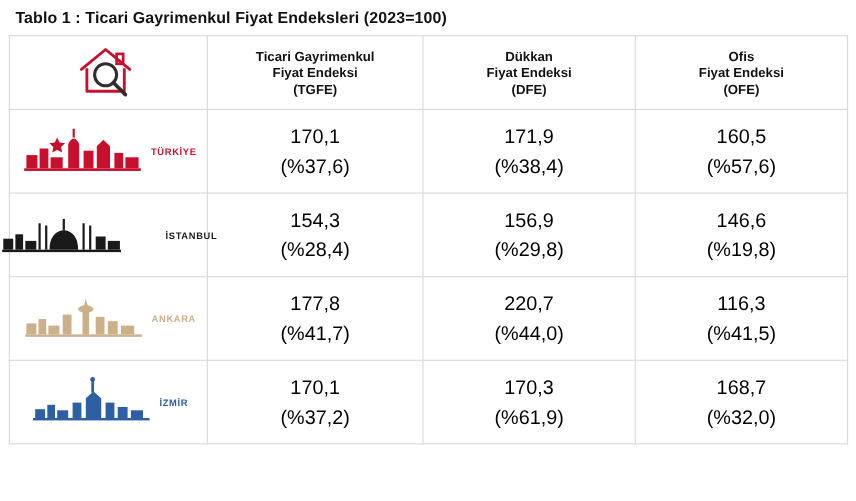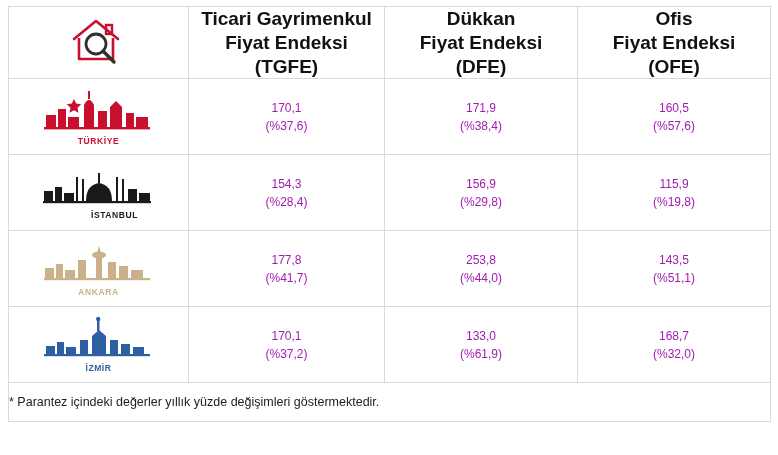--- a/index.html
+++ b/index.html
@@ -32,46 +32,46 @@
     border-collapse: collapse;
     width: 762px;
     table-layout: fixed;
   }
   table.idx td, table.idx th {
     border: 1px solid #d9d9d9;
     vertical-align: middle;
     padding: 0;
   }
   th.hdr {
-    font-size: 19px;
+    font-size: 12px;
     font-weight: bold;
     color: #111111;
     text-align: center;
     height: 66px;
     line-height: 1.25;
     padding: 4px 6px;
   }
   td.logo-cell {
     width: 180px;
     text-align: center;
     padding: 6px 0 4px 0;
   }
   td.val {
     text-align: center;
-    font-size: 12px;
-    color: #a21caf;
+    font-size: 18px;
+    color: #000000;
     line-height: 1.5;
     padding: 10px 4px;
   }
   td.val .main { display: block; }
   td.val .pct { display: block; }
   .row-h { height: 76px; }
   .logo-wrap {
     display: flex;
-    flex-direction: column;
+    flex-direction: row;
     align-items: center;
     justify-content: center;
     gap: 1px;
   }
   .logo-label {
     font-size: 8.5px;
     font-weight: bold;
     letter-spacing: 0.6px;
   }
   .lab-tr { color: #c8102e; }
@@ -85,20 +85,21 @@
     padding: 0 10px;
     font-size: 12.5px;
     color: #222222;
   }
 </style>
 </head>
 <body>
 
 <div class="page">
 
+  <div class="table-title">Tablo 1 : Ticari Gayrimenkul Fiyat Endeksleri (2023=100)</div>
 
   <table class="idx">
     <colgroup>
       <col style="width:180px">
       <col style="width:196px">
       <col style="width:193px">
       <col style="width:193px">
     </colgroup>
     <thead>
       <tr>
@@ -195,21 +196,21 @@
         </td>
         <td class="val">
           <span class="main">154,3</span>
           <span class="pct">(%28,4)</span>
         </td>
         <td class="val">
           <span class="main">156,9</span>
           <span class="pct">(%29,8)</span>
         </td>
         <td class="val">
-          <span class="main">115,9</span>
+          <span class="main">146,6</span>
           <span class="pct">(%19,8)</span>
         </td>
       </tr>
 
       <tr class="row-h">
         <td class="logo-cell">
           <div class="logo-wrap">
             <span>
               <svg width="118" height="42" viewBox="0 0 118 42" aria-hidden="true">
                 <g fill="#cbb089">
@@ -227,26 +228,26 @@
               </svg>
             </span>
             <span class="logo-label lab-ank">ANKARA</span>
           </div>
         </td>
         <td class="val">
           <span class="main">177,8</span>
           <span class="pct">(%41,7)</span>
         </td>
         <td class="val">
-          <span class="main">253,8</span>
+          <span class="main">220,7</span>
           <span class="pct">(%44,0)</span>
         </td>
         <td class="val">
-          <span class="main">143,5</span>
-          <span class="pct">(%51,1)</span>
+          <span class="main">116,3</span>
+          <span class="pct">(%41,5)</span>
         </td>
       </tr>
 
       <tr class="row-h">
         <td class="logo-cell">
           <div class="logo-wrap">
             <span>
               <svg width="118" height="42" viewBox="0 0 118 42" aria-hidden="true">
                 <g fill="#2e5fa3">
                   <rect x="6" y="30" width="9" height="8"></rect>
@@ -264,28 +265,25 @@
               </svg>
             </span>
             <span class="logo-label lab-izm">İZMİR</span>
           </div>
         </td>
         <td class="val">
           <span class="main">170,1</span>
           <span class="pct">(%37,2)</span>
         </td>
         <td class="val">
-          <span class="main">133,0</span>
+          <span class="main">170,3</span>
           <span class="pct">(%61,9)</span>
         </td>
         <td class="val">
           <span class="main">168,7</span>
           <span class="pct">(%32,0)</span>
         </td>
       </tr>
 
-      <tr class="foot-row">
-        <td colspan="4">* Parantez içindeki değerler yıllık yüzde değişimleri göstermektedir.</td>
-      </tr>
 
     </tbody>
   </table>
 </div>
 
 </body></html>

